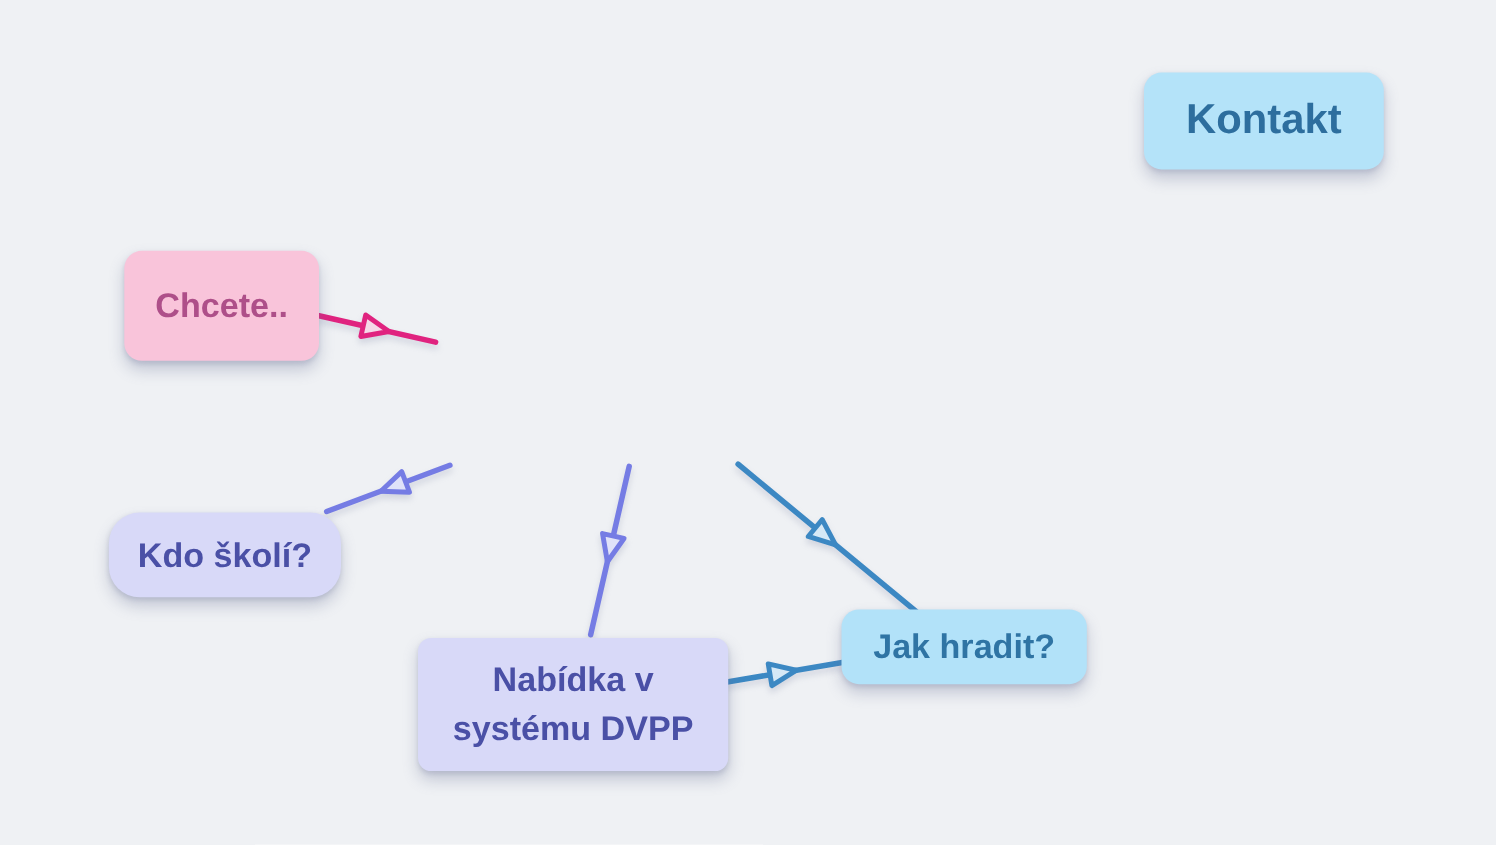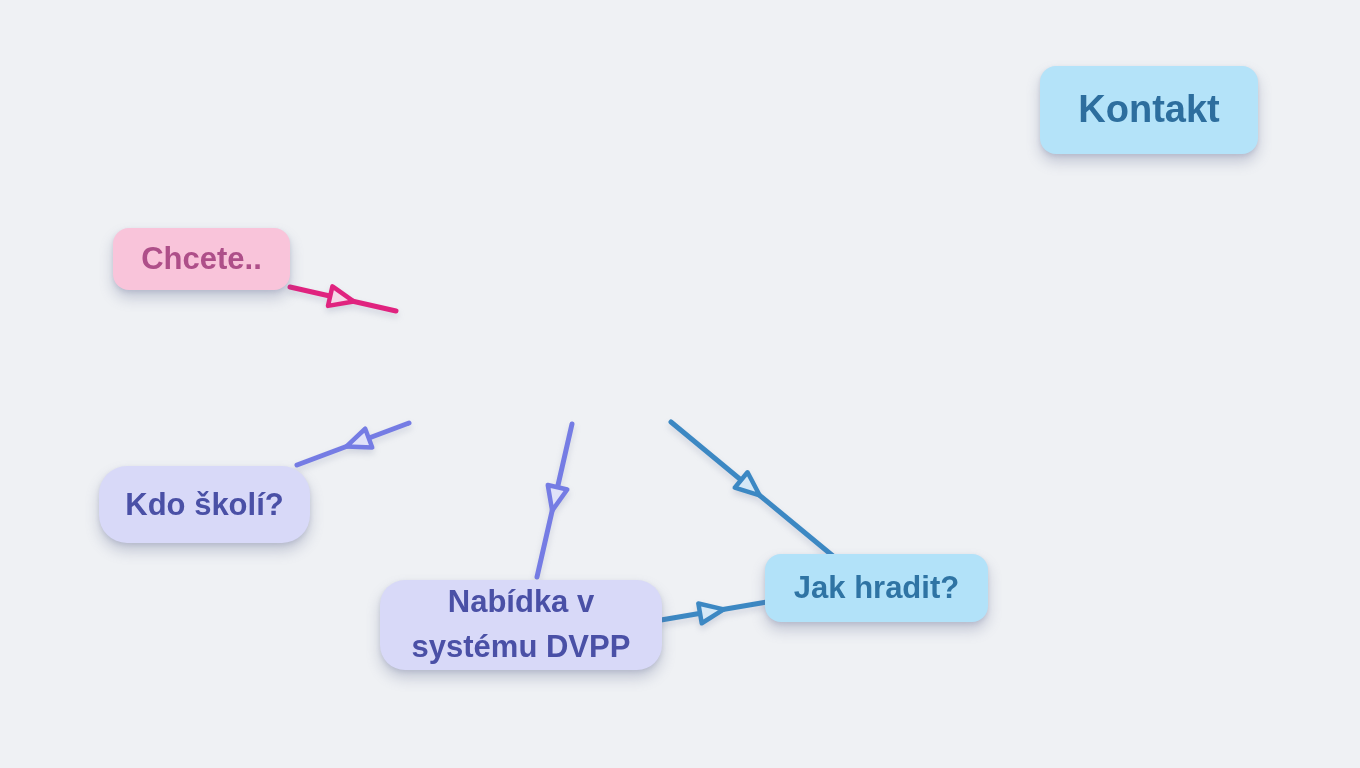--- a/index.html
+++ b/index.html
@@ -65,27 +65,27 @@
       </g>
       <g>
         <line x1="661" y1="620" x2="767" y2="602" stroke="#3c88c3" stroke-width="5" stroke-linecap="round"></line>
         <polygon points="723.7106387756887,609.3510236041284 701.723508220871,623.2278420422789 698.3752142277515,603.5101107494644" fill="#d5e8f6" stroke="#3c88c3" stroke-width="4.5" stroke-linejoin="round"></polygon>
       </g>
     </svg>
   <div id="nodes-layer">
       <div class="node" style="left: 1040px; top: 66px; width: 218px; height: 88px; border-radius: 16px; background: rgb(180, 227, 249); color: rgb(45, 110, 158); font-size: 38px; line-height: 1.2;">
         <span class="node-label">Kontakt</span>
       </div>
-      <div class="node" style="left: 113px; top: 228px; width: 177px; height: 62px; border-radius: 16px; background: rgb(249, 196, 218); color: rgb(174, 79, 137); font-size: 31px; line-height: 1.2;">
+      <div class="node" style="left: 113px; top: 228px; width: 177px; height: 100px; border-radius: 16px; background: rgb(249, 196, 218); color: rgb(174, 79, 137); font-size: 31px; line-height: 1.2;">
         <span class="node-label">Chcete..</span>
       </div>
       <div class="node" style="left: 99px; top: 466px; width: 211px; height: 77px; border-radius: 28px; background: rgb(216, 217, 248); color: rgb(74, 80, 166); font-size: 31px; line-height: 1.2;">
         <span class="node-label">Kdo školí?</span>
       </div>
-      <div class="node" style="left: 380px; top: 580px; width: 282px; height: 90px; border-radius: 25px; background: rgb(216, 217, 248); color: rgb(74, 80, 166); font-size: 31px; line-height: 1.45;">
+      <div class="node" style="left: 380px; top: 580px; width: 282px; height: 121px; border-radius: 12px; background: rgb(216, 217, 248); color: rgb(74, 80, 166); font-size: 31px; line-height: 1.45;">
         <span class="node-label">Nabídka v
 systému DVPP</span>
       </div>
       <div class="node" style="left: 765px; top: 554px; width: 223px; height: 68px; border-radius: 16px; background: rgb(178, 226, 249); color: rgb(47, 116, 164); font-size: 31px; line-height: 1.2;">
         <span class="node-label">Jak hradit?</span>
       </div>
     </div>
 </div>
 
 </body></html>

